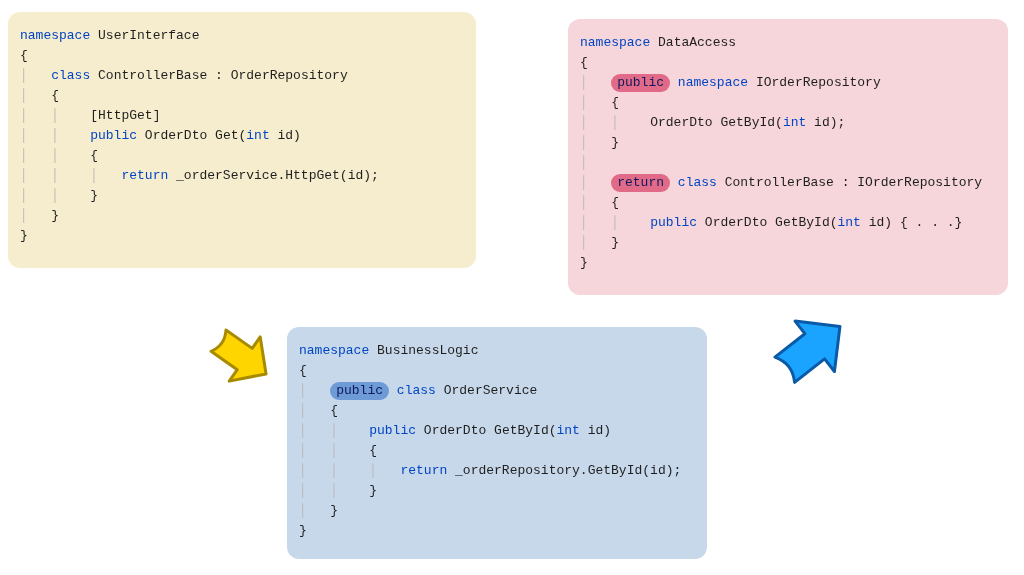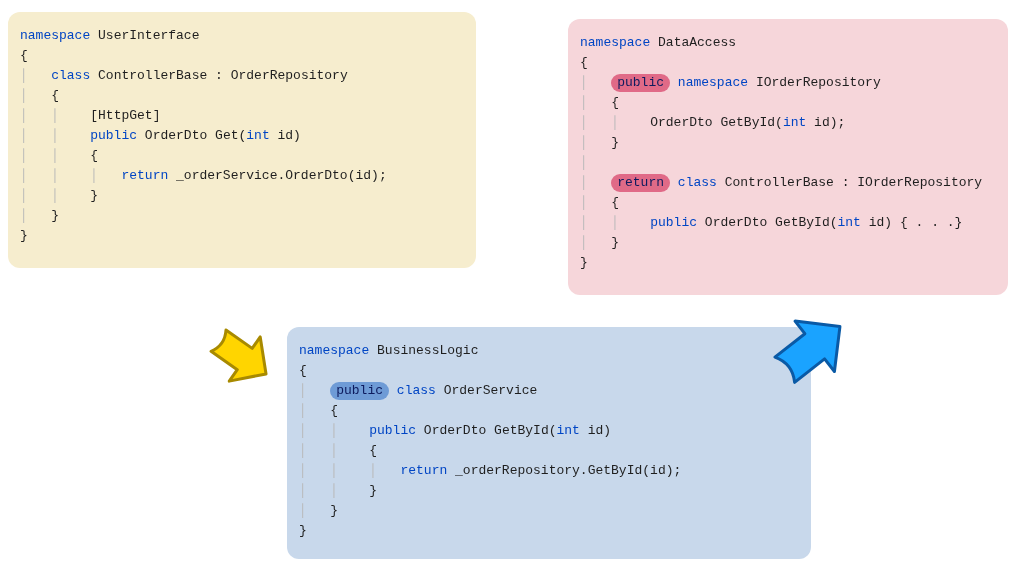--- a/index.html
+++ b/index.html
@@ -63,42 +63,42 @@
 <body>
 
 <div class="panel panel-yellow" style="left:8px; top:12px; width:468px; height:256px;">
 <pre class="code"><span class="kw">namespace</span> <span class="typ">UserInterface</span>
 {
 <span class="guide">│   </span><span class="kw">class</span> <span class="typ">ControllerBase</span><span> : </span><span class="typ">OrderRepository</span>
 <span class="guide">│   </span>{
 <span class="guide">│   │    </span><span>[</span><span class="typ">HttpGet</span><span>]</span>
 <span class="guide">│   │    </span><span class="kw">public</span> <span class="typ">OrderDto</span> <span class="typ">Get</span><span>(</span><span class="kw">int</span><span> id</span><span>)</span>
 <span class="guide">│   │    </span>{
-<span class="guide">│   │    │   </span><span class="kw">return</span><span> _orderService.OrderDto(</span><span>id</span><span>);</span>
+<span class="guide">│   │    │   </span><span class="kw">return</span><span> _orderService.HttpGet(</span><span>id</span><span>);</span>
 <span class="guide">│   │    </span>}
 <span class="guide">│   </span>}
 }</pre>
 </div>
 
 <div class="panel panel-pink" style="left:568px; top:12px; width:440px; height:276px;margin-top:7px;">
 <pre class="code"><span class="kw">namespace</span> <span class="typ">DataAccess</span>
 {
 <span class="guide">│   </span><span class="hl-red">public</span> <span class="kw">namespace</span> <span class="typ">IOrderRepository</span>
 <span class="guide">│   </span>{
 <span class="guide">│   │    </span><span class="typ">OrderDto</span> <span class="typ">GetById</span><span>(</span><span class="kw">int</span><span> id</span><span>);</span>
 <span class="guide">│   </span>}
 <span class="guide">│</span>
 <span class="guide">│   </span><span class="hl-red">return</span> <span class="kw">class</span> <span class="typ">ControllerBase</span><span> : </span><span class="typ">IOrderRepository</span>
 <span class="guide">│   </span>{
 <span class="guide">│   │    </span><span class="kw">public</span> <span class="typ">OrderDto</span> <span class="typ">GetById</span><span>(</span><span class="kw">int</span><span> id</span><span>)</span><span> { . . .}</span>
 <span class="guide">│   </span>}
 }</pre>
 </div>
 
-<div class="panel panel-blue" style="left:287px; top:327px; width:524px; height:232px;padding-left:12px;">
+<div class="panel panel-blue" style="left:287px; top:327px; width:420px; height:232px;padding-left:12px;">
 <pre class="code"><span class="kw">namespace</span> <span class="typ">BusinessLogic</span>
 {
 <span class="guide">│   </span><span class="hl-blue">public</span> <span class="kw">class</span> <span class="typ">OrderService</span>
 <span class="guide">│   </span>{
 <span class="guide">│   │    </span><span class="kw">public</span> <span class="typ">OrderDto</span> <span class="typ">GetById</span><span>(</span><span class="kw">int</span><span> id</span><span>)</span>
 <span class="guide">│   │    </span>{
 <span class="guide">│   │    │   </span><span class="kw">return</span><span> _orderRepository.GetById(</span><span>id</span><span>);</span>
 <span class="guide">│   │    </span>}
 <span class="guide">│   </span>}
 }</pre>

